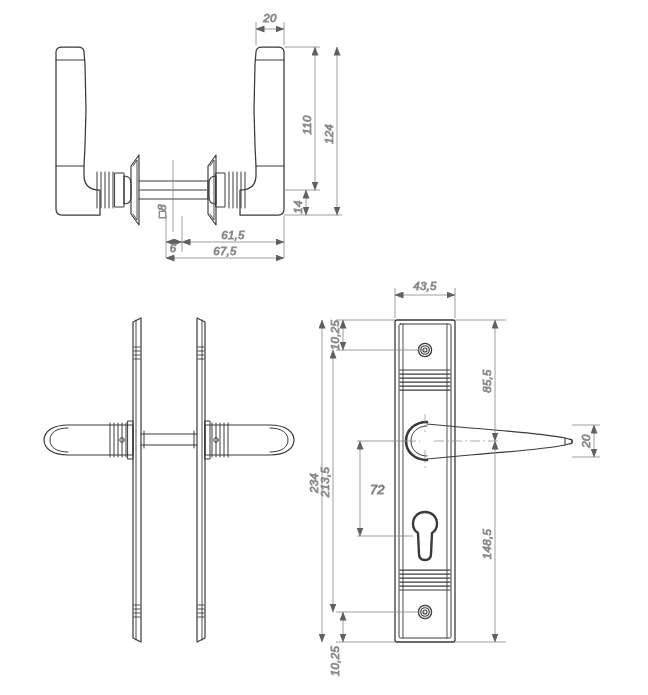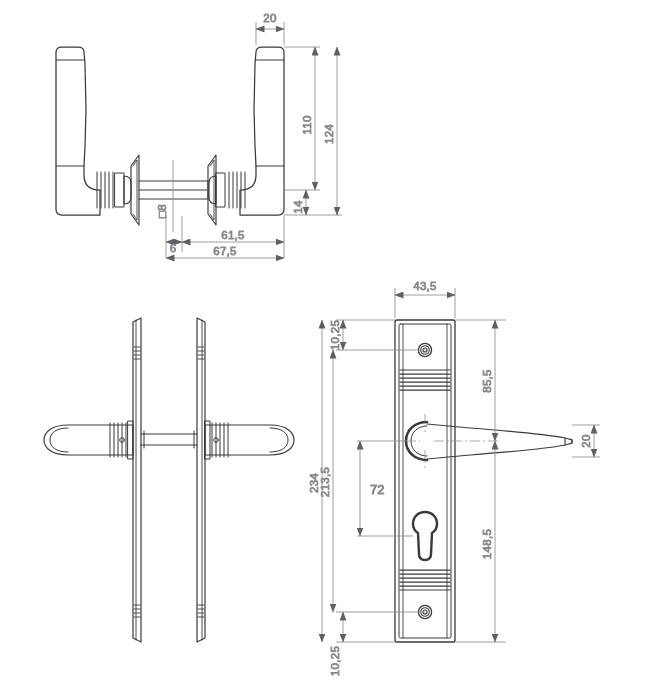--- a/index.html
+++ b/index.html
@@ -1,18 +1,18 @@
 <!DOCTYPE html>
 <html><head>
 <meta charset="utf-8">
 <style>
   html,body{margin:0;padding:0;background:#ffffff;}
   body{width:648px;height:695px;overflow:hidden;
        font-family:"Liberation Sans","DejaVu Sans",sans-serif;}
-  #sheet{position:relative;width:648px;height:695px;background:#fff;}
+  #sheet{position:relative;width:648px;height:695px;background:#fff;font-style:italic;}
   svg{display:block;}
   .dimtxt{font-family:"Liberation Sans","DejaVu Sans",sans-serif;
           font-size:11.5px;fill:#5e6063;letter-spacing:.3px;}
   .dimtxt-dk{font-family:"Liberation Sans","DejaVu Sans",sans-serif;
           font-size:13px;fill:#1b1b1b;}
 </style>
 </head>
 <body>
 
 <div id="sheet">

